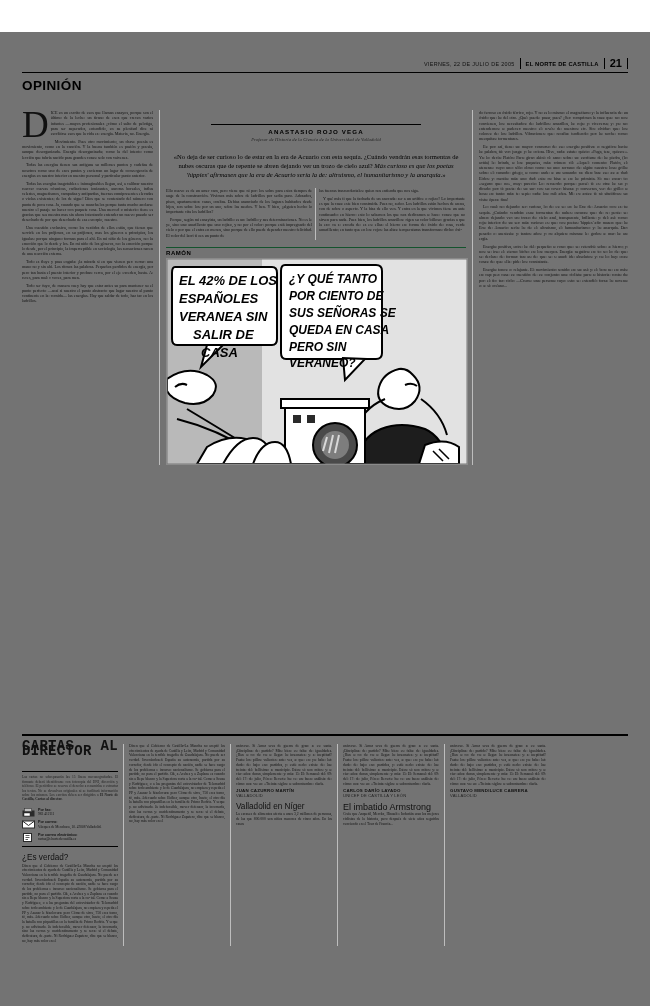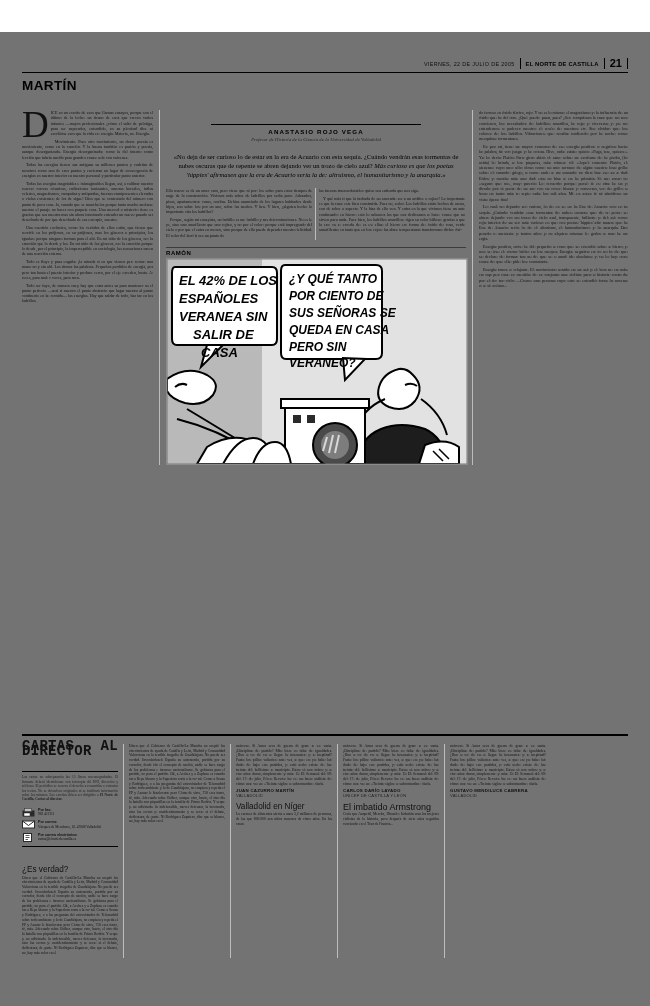--- a/index.html
+++ b/index.html
@@ -67,37 +67,37 @@
   .cicon{width:13px;height:9px;flex:none;position:relative;}
   .ctxt{font-size:3.5px;line-height:4.4px;}
   .ctxt b{font-family:"Liberation Sans",sans-serif;font-size:3.6px;}
 
   .lh{font-family:"Liberation Sans",sans-serif;font-size:8.2px;font-weight:normal;margin:6px 0 3px 0;letter-spacing:0;}
   .lh.big{font-size:9px;}
   .sig{font-family:"Liberation Sans",sans-serif;font-weight:bold;font-size:4.4px;letter-spacing:.25px;margin-top:3px;}
   .sigsub{font-family:"Liberation Sans",sans-serif;font-size:4.1px;letter-spacing:.2px;color:#222;}
   .lp{margin:0 0 2.5px 0;text-indent:3px;}
   .lp.first{text-indent:0;}
-  .toprule{border-top:1px solid #000;padding-top:15px;margin-top:4px;}
+  .toprule{border-top:1px solid #000;padding-top:3px;margin-top:4px;}
 </style>
 </head>
 <body>
 
 <div class="page">
 
   <div class="headline-bar">
     <span class="hb-date">VIERNES, 22 DE JULIO DE 2005</span>
     <span class="hb-sep"></span>
     <span class="hb-paper">EL NORTE DE CASTILLA</span>
     <span class="hb-sep"></span>
     <span class="hb-page">21</span>
     <span class="hb-sep"></span>
   </div>
   <div class="masthead"></div>
-  <div class="section-title">MARTÍN</div>
+  <div class="section-title">OPINIÓN</div>
 
   <div class="article">
     <div class="cols3">
 
       <div class="col colL">
         <div class="body-text">
           <p class="first dropcap-p"><span class="dropcap">D</span><span>ICE en un escrito de esos que llaman ensayos, porque son el último de la leche: un tirano de esos que crecen varios infantes —mayos profesionales ¿cómo el salto de pelotiga, para ser superados, entendido, en su plenitud dice ni escribirse esos que la vida es: energía. Materia, no. Energía.</span></p>
           <p>Movimiento. Pues otro movimiento, un chave poesía es movimiento, como en la canción. Y la buena también es pasión y poesía, aunque desorganizada. Energía desorganizada; como la del intento como lección que tubría nacido para grandes cosas: solo con vaivenes.</p>
           <p>Todas las energías tienen sus antiguas su millones puntos y cadeñas de nosotros como uno de esos puntos y encierran un lugar de convergencia de energías en nuestro interior en nuestro personal y particular punto anterior.</p>
           <p>Todas las energías inagotables e inimaginables llegan, así, a calibrar nuestro reaccer cuevas cósmicas, radiaciones ionizantes, auroras boreales, influs celestes, magnetismos, campañas y antipartías, fuerzas omnipresentes elevadas o violas existentes; de los de sigue! Dios que se contestado del número con punta de poca cosa. Ja, cuando que se mancha los porque tanta mucho anclarse nuestro el pasaje no hacer con paquete cosa. Una merced o misterio: tiene es gracias que sea nuestra mas sin ahora intentando entender un nuevo pasado ser desechado de por que desechado de esa escorpio, nuestro.</p>

